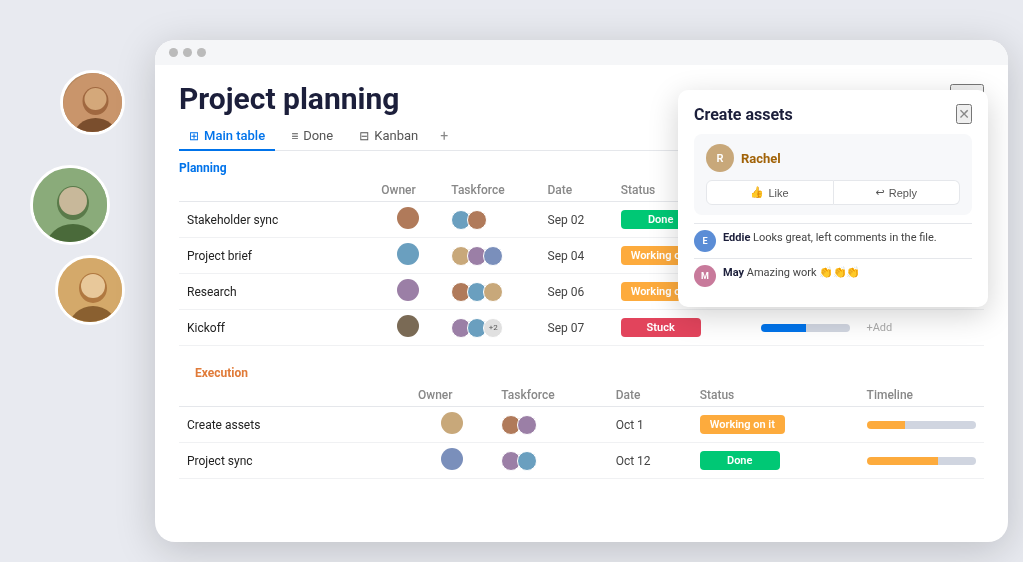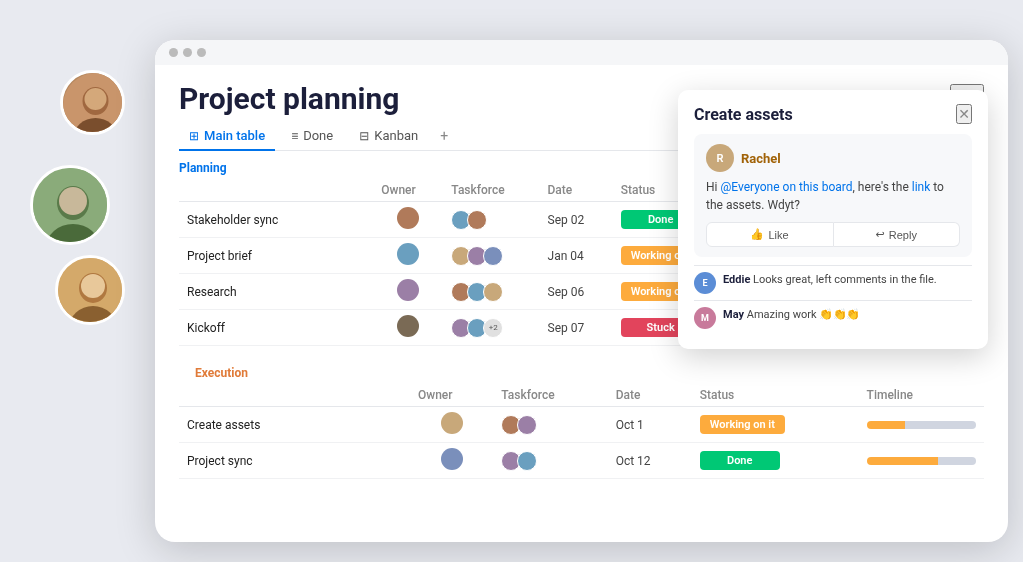--- a/index.html
+++ b/index.html
@@ -446,21 +446,21 @@
             <tr>
               <td class="task-name">Project brief</td>
               <td class="owner-cell"><div style="width:22px;height:22px;border-radius:50%;background:#6a9fbf;display:inline-block;"></div></td>
               <td>
                 <div style="display:flex;align-items:center;">
                   <div class="tf-avatar" style="background:#c8a87a;"></div>
                   <div class="tf-avatar" style="background:#9b7fa6;"></div>
                   <div class="tf-avatar" style="background:#7a8fbb;"></div>
                 </div>
               </td>
-              <td class="date-cell">Jan 04</td>
+              <td class="date-cell">Sep 04</td>
               <td><span class="status-badge status-working">Working on it</span></td>
               <td>
                 <div class="timeline-bar">
                   <div class="tl-filled" style="width:75%;background:#0073ea;"></div>
                   <div class="tl-empty" style="width:25%;"></div>
                 </div>
               </td>
               <td class="dependent-cell">Goal</td>
             </tr>
             <tr>
@@ -567,23 +567,20 @@
     <div class="popup-overlay">
       <div class="popup-header">
         <span class="popup-title">Create assets</span>
         <button class="popup-close">✕</button>
       </div>
 
       <div class="comment-block">
         <div class="comment-author-row">
           <div class="comment-avatar">R</div>
           <span class="comment-author-name">Rachel</span>
-        </div>
-        <div class="comment-text">
-          <span>Hi </span><span style="color:#0073ea;">@Everyone on this board</span><span>, here's the </span><a class="comment-link" href="#">link</a><span> to the assets. Wdyt?</span>
         </div>
         <div class="comment-actions">
           <button class="comment-action-btn">
             <span>👍</span>
             <span>Like</span>
           </button>
           <button class="comment-action-btn">
             <span>↩</span>
             <span>Reply</span>
           </button>

